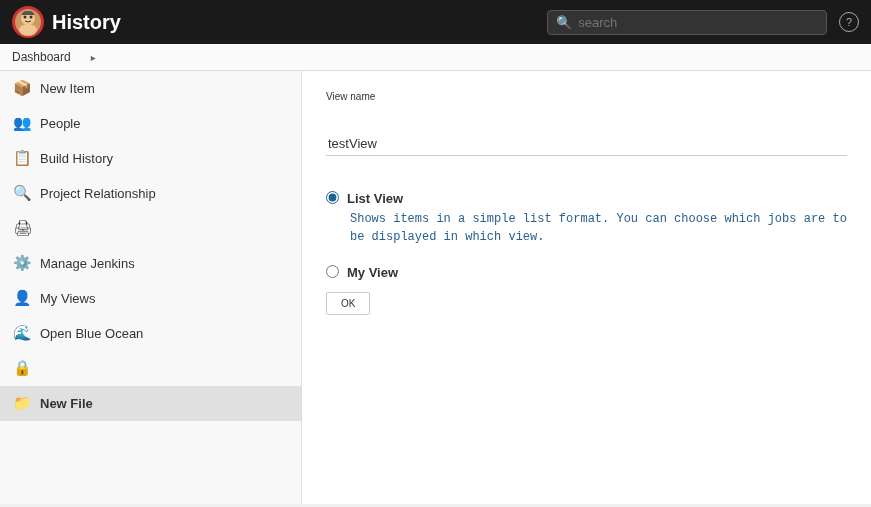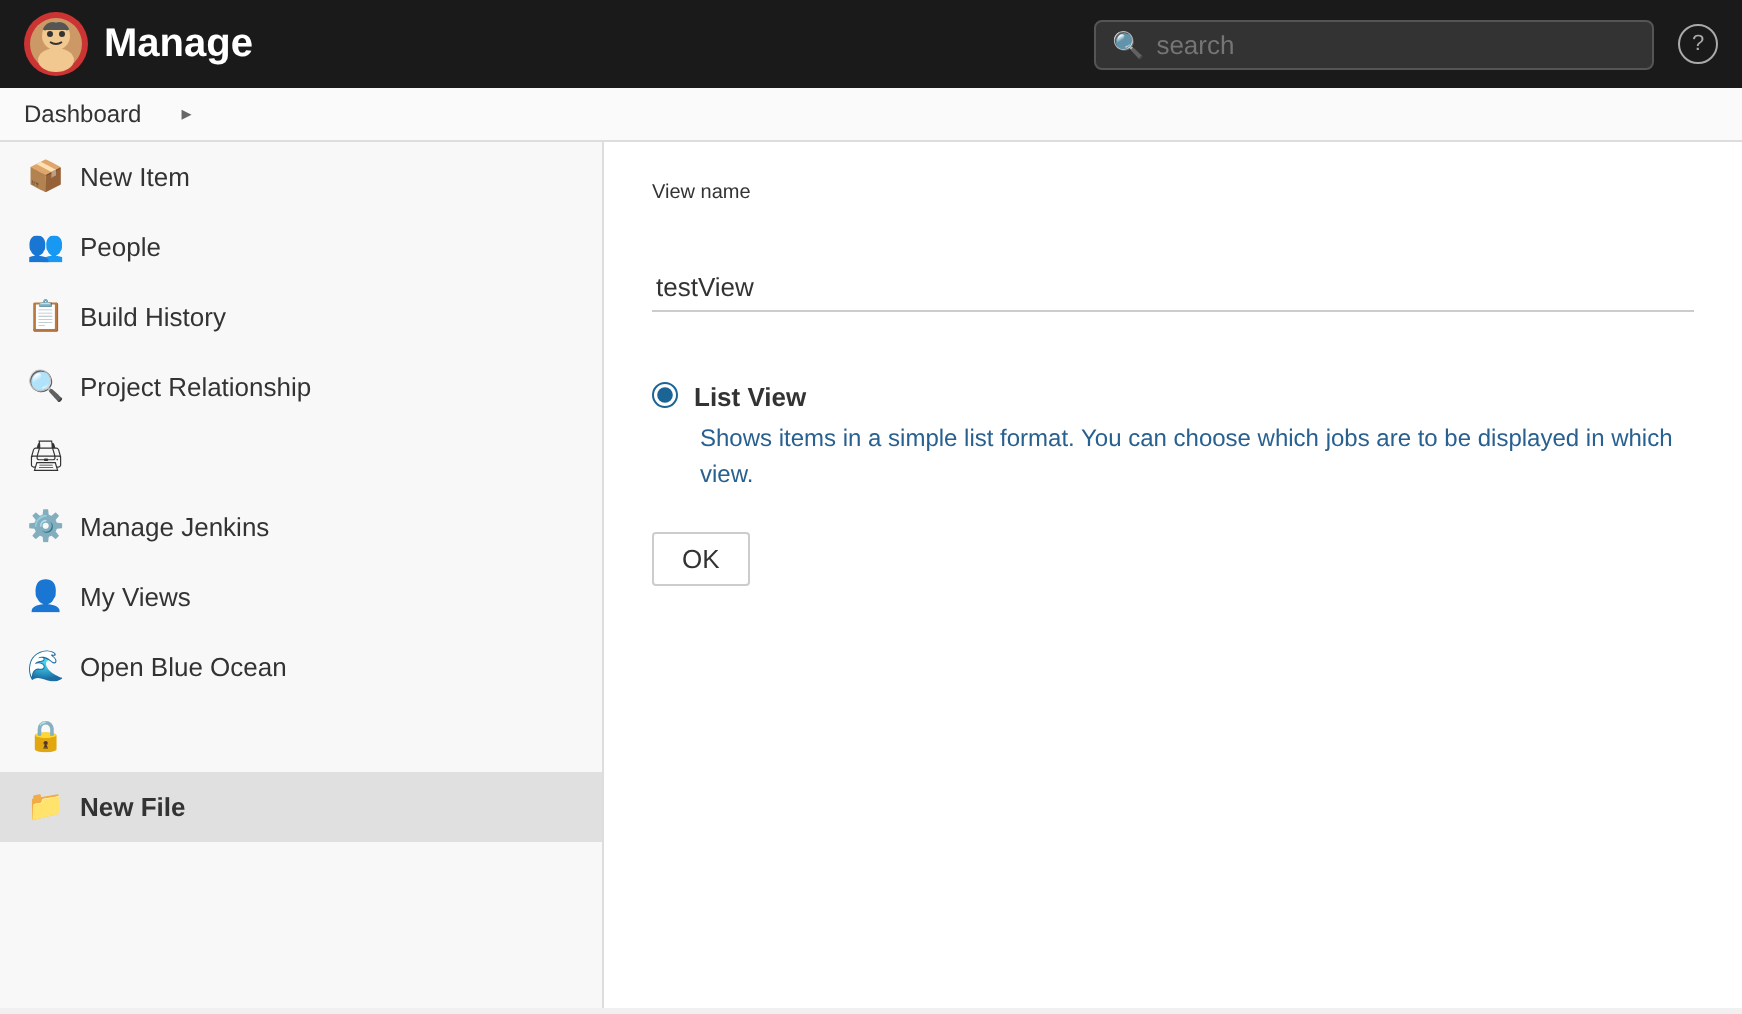--- a/index.html
+++ b/index.html
@@ -157,27 +157,28 @@
       font-size: 13px;
       font-weight: bold;
       color: #333;
     }
     .radio-description {
       font-size: 12px;
       color: #286090;
       margin-left: 24px;
       margin-bottom: 12px;
       line-height: 1.5;
+      font-family: Liberation Mono, monospace;
     }
 
     .ok-button {
       border: 1px solid #ccc;
       background: white;
       padding: 5px 14px;
-      font-size: 13px;
+      font-size: 10px;
       cursor: pointer;
       border-radius: 2px;
       margin-top: 8px;
       color: #333;
     }
 
     
     .icon-box { font-size: 15px; }
   </style>
 </head>
@@ -190,21 +191,21 @@
       <svg width="28" height="28" viewBox="0 0 28 28">
         <circle cx="14" cy="14" r="13" fill="#cc9966"></circle>
         <circle cx="14" cy="10" r="7" fill="#f0c890"></circle>
         <ellipse cx="14" cy="22" rx="9" ry="6" fill="#f0c890"></ellipse>
         <circle cx="11" cy="9" r="1.5" fill="#333"></circle>
         <circle cx="17" cy="9" r="1.5" fill="#333"></circle>
         <path d="M11 13 Q14 15 17 13" stroke="#333" stroke-width="1" fill="none"></path>
         <path d="M8 7 Q10 3 14 4 Q18 3 20 7" stroke="#555" stroke-width="1.5" fill="#555"></path>
       </svg>
     </div>
-    <span>Manage</span>
+    <span>History</span>
   </div>
   <div class="header-spacer"></div>
   <div class="search-box">
     <span class="search-icon-header">🔍</span>
     <input type="text" placeholder="search" style="">
   </div>
   <button class="help-btn">?</button>
 </header>
 
 <div class="breadcrumb-bar">
@@ -258,17 +259,21 @@
   <main class="main-content">
     <div class="field-label">View name</div>
     <input type="text" class="text-input" value="testView" style="">
 
     <div class="radio-option">
       <input type="radio" name="view_type" id="list-view" checked="" style="">
       <label class="radio-label" for="list-view">List View</label>
     </div>
     <div class="radio-description">Shows items in a simple list format. You can choose which jobs are to be displayed in which view.</div>
 
+    <div class="radio-option">
+      <input type="radio" name="view_type" id="my-view" style="">
+      <label class="radio-label" for="my-view">My View</label>
+    </div>
 
     <button class="ok-button">OK</button>
   </main>
 
 </div>
 
 </body></html>

